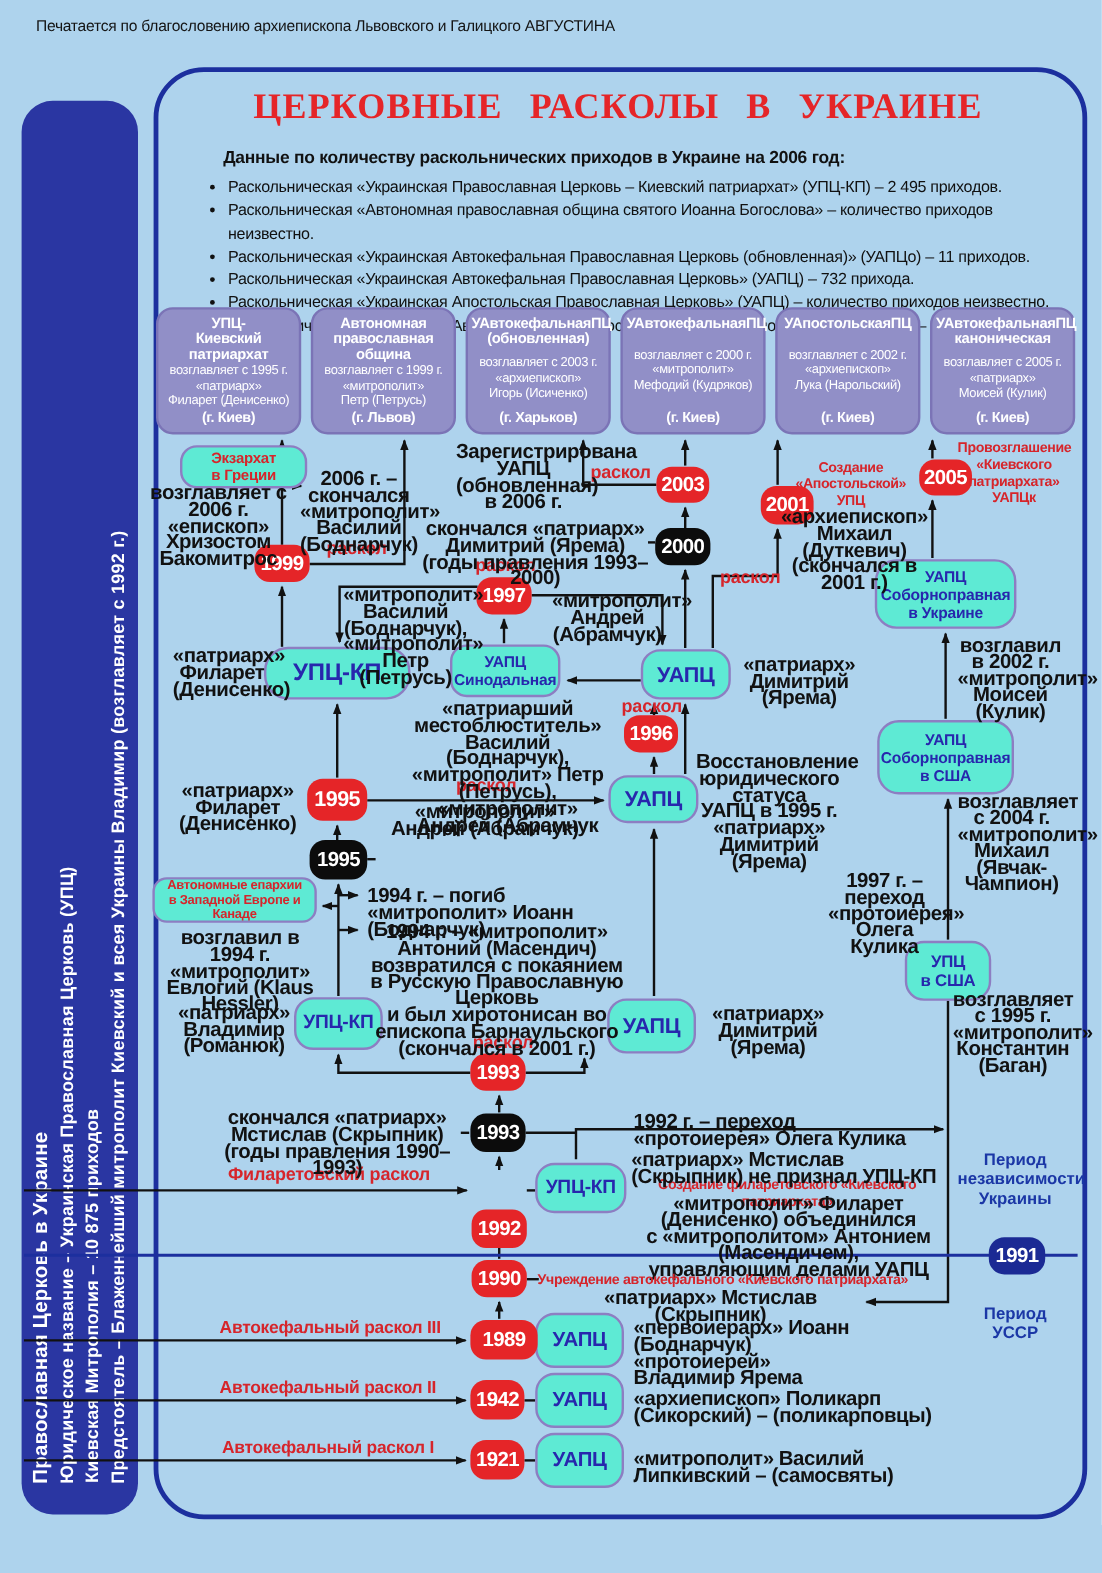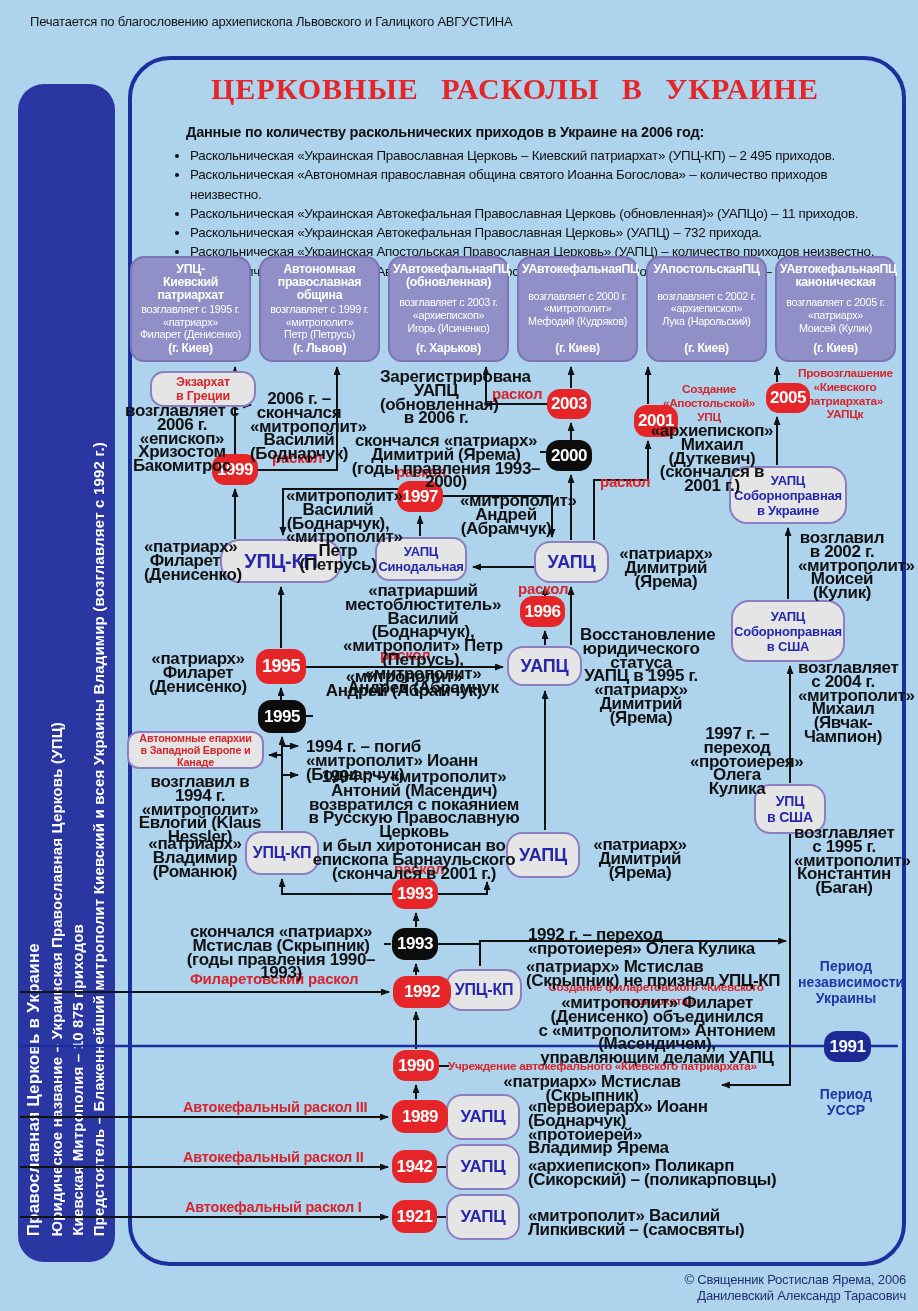--- a/index.html
+++ b/index.html
@@ -19,21 +19,21 @@
   .sb-line{position:absolute;bottom:26px;writing-mode:vertical-rl;transform:rotate(180deg);
            color:#fff;font-weight:bold;white-space:nowrap;letter-spacing:0.2px;}
   
   .org{top:256px;width:121px;height:106px;background:#918fc7;border:2px solid #7b74b6;border-radius:14px;
        color:#fff;text-align:center;display:flex;flex-direction:column;justify-content:space-between;
        padding:5px 3px;box-sizing:border-box;}
   .org .t{font-weight:bold;font-size:12.3px;line-height:13.2px;white-space:pre-line;letter-spacing:-0.3px;}
   .org .i{font-size:10.8px;line-height:12.6px;white-space:pre-line;letter-spacing:-0.3px;}
   .org .c{font-weight:bold;font-size:12px;letter-spacing:-0.3px;}
   
-  .ybox{background:#e5e5e5;border:2px solid #8d7ec2;border-radius:16px;color:#2727ad;font-weight:bold;
+  .ybox{background:#5eead4;border:2px solid #8d7ec2;border-radius:16px;color:#2727ad;font-weight:bold;
         display:flex;align-items:center;justify-content:center;text-align:center;box-sizing:border-box;
         white-space:pre-line;letter-spacing:-0.2px;}
   .ybox.redtxt{color:#d6252b;}
   
   .pill{border-radius:13px;color:#fff;font-weight:bold;display:flex;align-items:center;justify-content:center;
         font-size:17px;box-sizing:border-box;letter-spacing:-0.5px;}
   .pill.red{background:#e52528;}
   .pill.black{background:#0c0c0c;}
   .pill.navy{background:#1b2a94;}
   
@@ -217,21 +217,21 @@
   <div class="abs pill red z4" style="left:397px;top:481px;width:46px;height:31px;">1997</div>
   <div class="abs pill red z4" style="left:547px;top:389px;width:44px;height:30px;">2003</div>
   <div class="abs pill red z4" style="left:634px;top:405px;width:44px;height:32px;">2001</div>
   <div class="abs pill red z4" style="left:766px;top:383px;width:44px;height:30px;">2005</div>
   <div class="abs pill black z4" style="left:546px;top:440px;width:46px;height:31px;">2000</div>
   <div class="abs pill red z4" style="left:520px;top:596px;width:45px;height:31px;">1996</div>
   <div class="abs pill red z4" style="left:256px;top:649px;width:50px;height:35px;font-size:18px;">1995</div>
   <div class="abs pill black z4" style="left:258px;top:700px;width:48px;height:33px;">1995</div>
   <div class="abs pill red z4" style="left:392px;top:878px;width:46px;height:31px;">1993</div>
   <div class="abs pill black z4" style="left:392px;top:928px;width:46px;height:32px;">1993</div>
-  <div class="abs pill red z4" style="left:393px;top:976px;width:58px;height:32px;">1992</div>
+  <div class="abs pill red z4" style="left:393px;top:1008px;width:46px;height:32px;border-radius:12px;">1992</div>
   <div class="abs pill red z4" style="left:393px;top:1050px;width:46px;height:31px;">1990</div>
   <div class="abs pill navy z4" style="left:824px;top:1031px;width:47px;height:31px;">1991</div>
   <div class="abs pill red z4" style="left:392px;top:1100px;width:56px;height:33px;">1989</div>
   <div class="abs pill red z4" style="left:392px;top:1150px;width:45px;height:33px;">1942</div>
   <div class="abs pill red z4" style="left:392px;top:1200px;width:45px;height:33px;">1921</div>
 
   <div class="abs raskol z4" style="left:272px;top:449px;">раскол</div>
   <div class="abs raskol z4" style="left:396px;top:463px;">раскол</div>
   <div class="abs raskol z4" style="left:492px;top:385px;">раскол</div>
   <div class="abs raskol z4" style="left:600px;top:473px;">раскол</div>
@@ -332,16 +332,14 @@
 «протоиерей» Владимир Ярема</div>
   <div class="abs note left z4" style="left:528px;top:1159px;width:290px;">«архиепископ»  Поликарп  (Сикорский)  –  (поликарповцы)</div>
   <div class="abs note left z4" style="left:528px;top:1209px;width:280px;">«митрополит»  Василий  Липкивский  –  (самосвяты)</div>
 
   <div class="abs blue z4" style="left:798px;top:958px;width:96px;">Период
 независимости
 Украины</div>
   <div class="abs blue z4" style="left:798px;top:1086px;width:96px;">Период
 УССР</div>
 
-  <div class="abs footer z4">© Священник Ростислав Ярема, 2006
-Данилевский Александр Тарасович</div>
 
 </div>
 
 </body></html>

